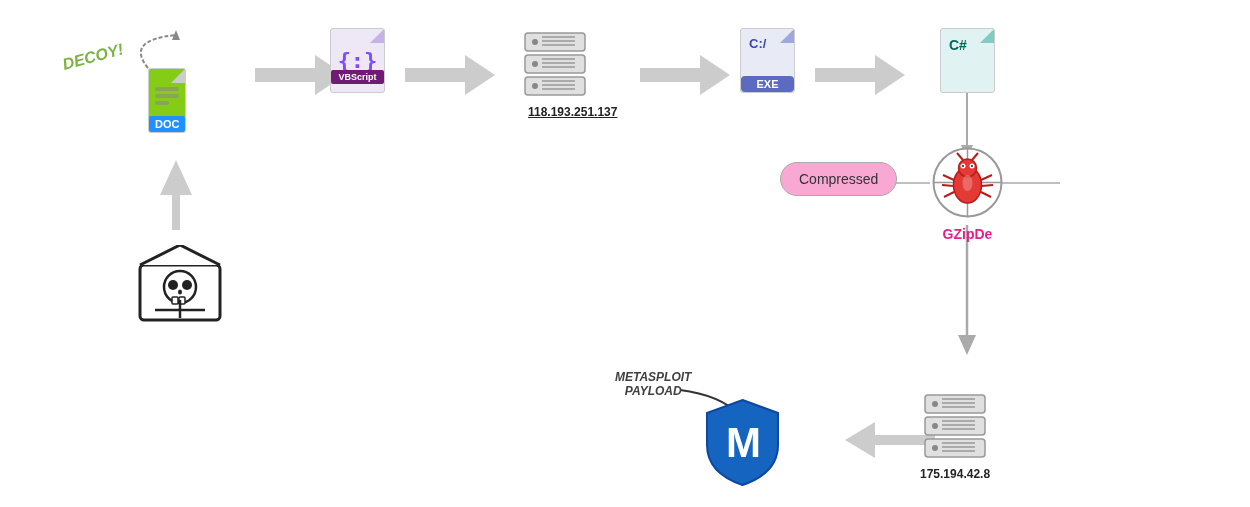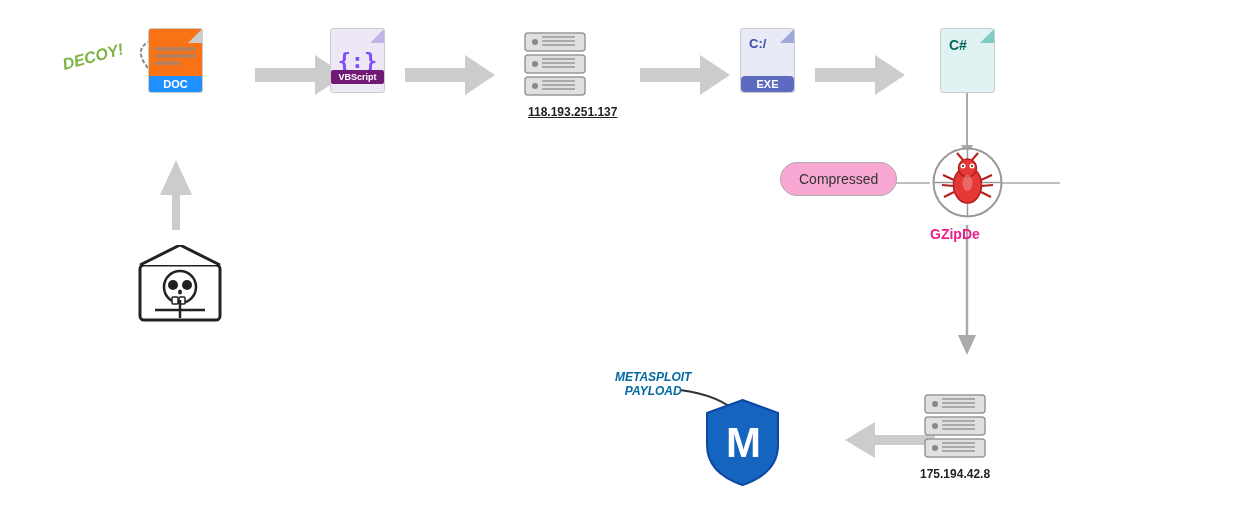--- a/index.html
+++ b/index.html
@@ -18,27 +18,28 @@
       height: 507px;
     }
 
     
     .doc-icon-wrap {
       position: absolute;
       top: 28px;
       left: 148px;
     }
     .doc-paper {
-      width: 55px;
+      width: 38px;
       height: 65px;
-      background: #f97316;
+      background: #84cc16;
       border: 1.5px solid #ccc;
       border-radius: 3px;
       position: relative;
       overflow: hidden;
+      margin-top: 40px;
     }
     .doc-paper::before {
       content: '';
       position: absolute;
       top: 0; right: 0;
       width: 14px; height: 14px;
       background: #ccc;
       clip-path: polygon(100% 0, 0 100%, 100% 100%);
     }
     .doc-lines {
@@ -212,21 +213,21 @@
       font-weight: 900;
       font-style: italic;
       transform: rotate(-15deg);
     }
     .label-gzipde {
       color: #e91e8c;
       font-size: 14px;
       font-weight: bold;
     }
     .label-metasploit {
-      color: #0369a1;
+      color: #404040;
       font-size: 12px;
       font-weight: 900;
       font-style: italic;
       text-align: center;
       line-height: 1.2;
     }
 
     
     .box-label {
       position: absolute;
@@ -409,21 +410,21 @@
       <line x1="24" y1="35" x2="13" y2="30" stroke="#b71c1c" stroke-width="2"></line>
       <line x1="24" y1="41" x2="12" y2="40" stroke="#b71c1c" stroke-width="2"></line>
       <line x1="24" y1="47" x2="14" y2="52" stroke="#b71c1c" stroke-width="2"></line>
       <line x1="51" y1="35" x2="62" y2="30" stroke="#b71c1c" stroke-width="2"></line>
       <line x1="51" y1="41" x2="63" y2="40" stroke="#b71c1c" stroke-width="2"></line>
       <line x1="51" y1="47" x2="61" y2="52" stroke="#b71c1c" stroke-width="2"></line>
 
       <ellipse cx="37.5" cy="38" rx="5" ry="8" fill="#ef9a9a" opacity="0.5"></ellipse>
     </svg>
     
-    <div class="label-gzipde" style="text-align:left;margin-top:2px;">GZipDe</div>
+    <div class="label-gzipde" style="text-align:center;margin-top:2px;">GZipDe</div>
   </div>
 
   <div class="server2-icon" style="position:absolute;top:390px;left:920px;">
     <svg width="70" height="75" viewBox="0 0 70 75" xmlns="http://www.w3.org/2000/svg">
       <rect x="5" y="5" width="60" height="18" rx="3" fill="#e0e0e0" stroke="#999" stroke-width="1.5"></rect>
       <circle cx="15" cy="14" r="3" fill="#888"></circle>
       <line x1="22" y1="9" x2="55" y2="9" stroke="#aaa" stroke-width="2"></line>
       <line x1="22" y1="13" x2="55" y2="13" stroke="#aaa" stroke-width="2"></line>
       <line x1="22" y1="17" x2="55" y2="17" stroke="#aaa" stroke-width="2"></line>
 

